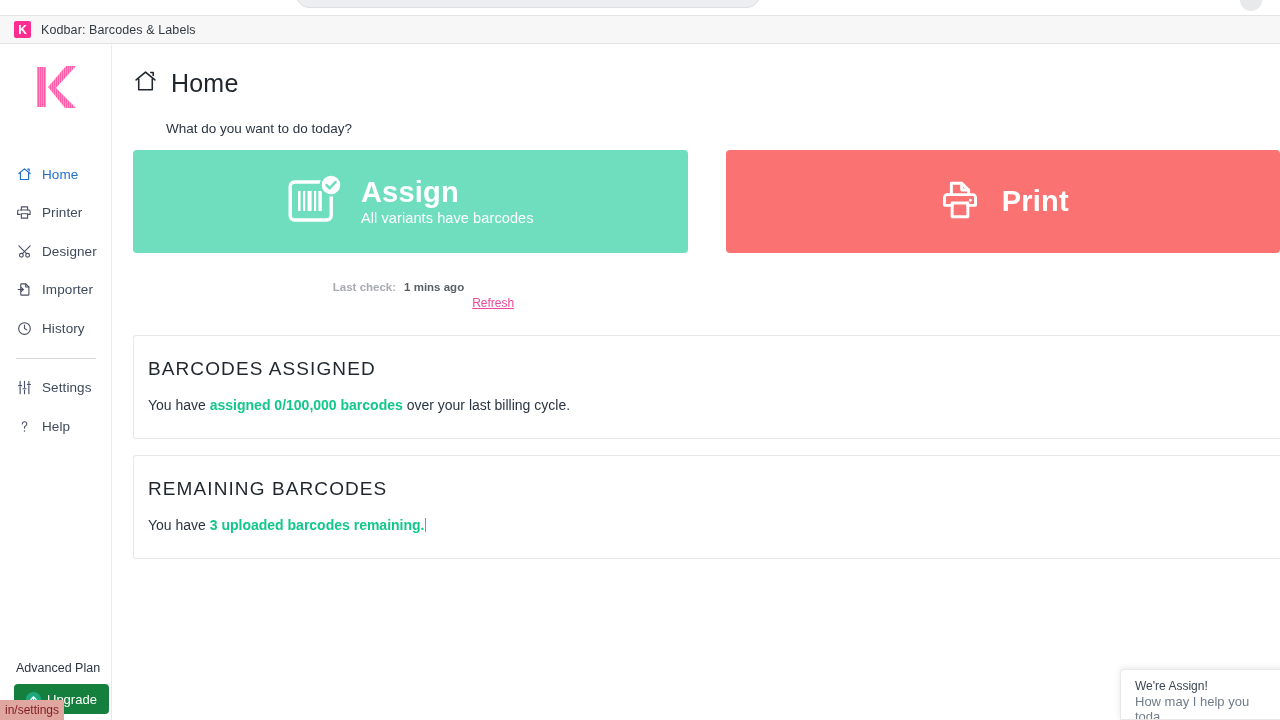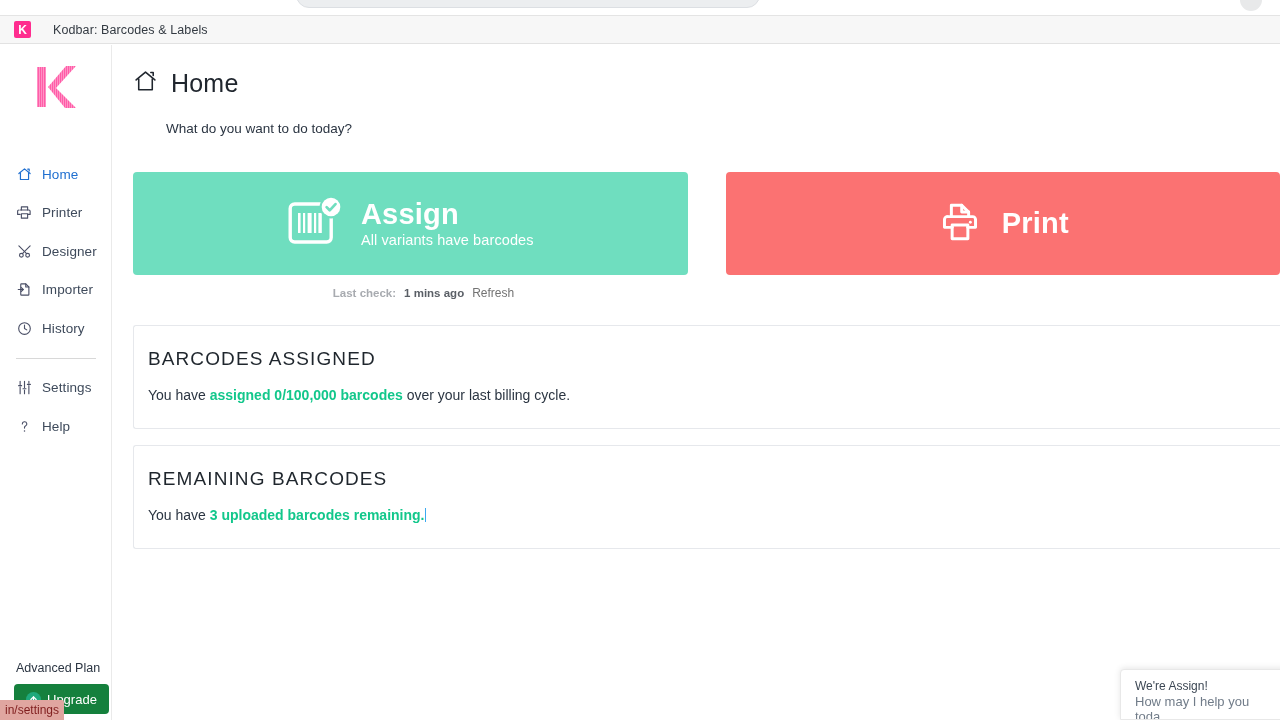--- a/index.html
+++ b/index.html
@@ -46,21 +46,21 @@
     width: 17px; height: 17px;
     background: #ff2d8f;
     border-radius: 2px;
     display: flex; align-items: center; justify-content: center;
     color: #ffffff;
     font-size: 12px; font-weight: bold;
     font-family: "Liberation Sans", sans-serif;
     line-height: 1;
   }
   .appbar-title {
-    margin-left: 22px;
+    margin-left: 10px;
     font-size: 12.5px;
     color: #333a42;
     letter-spacing: .1px;
     text-align: center;
   }
 
   
   .app {
     position: absolute; top: 45px; left: 0;
     width: 1280px; height: 675px;
@@ -161,21 +161,21 @@
   }
   .page-sub {
     margin-top: 20px;
     font-size: 13.5px;
     color: #2b3542;
     margin-left: 33px;
   }
 
   
   .actions {
-    margin-top: 36px;
+    margin-top: 14px;
     display: flex;
     gap: 38px;
   }
   .action-card {
     height: 103px;
     border-radius: 4px;
     display: flex; align-items: center; justify-content: center;
     cursor: pointer;
     position: relative;
   }
@@ -201,23 +201,25 @@
   .lastcheck {
     width: 581px;
     margin-top: 11px;
     display: flex; align-items: center; justify-content: center;
     gap: 8px;
     font-size: 11.5px;
   }
   .lastcheck .lbl { color: #a8abb0; font-weight: bold; }
   .lastcheck .val { color: #5a5f66; font-weight: bold; }
   .lastcheck .refresh {
-    color: #737373;
+    color: #ec4899;
+    text-decoration: underline;
     cursor: pointer;
     font-size: 12px;
+    margin-top: 32px;
   }
 
   
   .info-card {
     width: 1168px;
     background: #ffffff;
     border: 1px solid #e6e8ec;
     border-right: none;
     border-radius: 3px 0 0 3px;
     padding: 22px 0 25px 14px;

